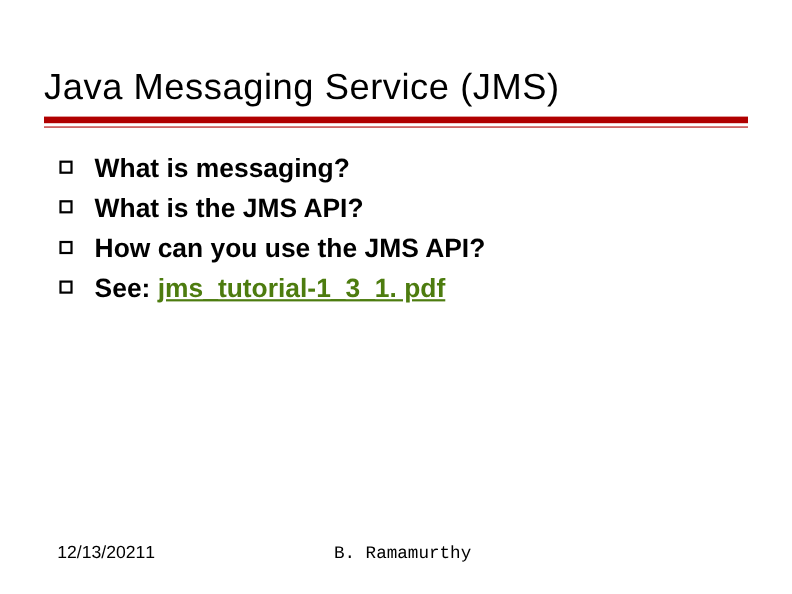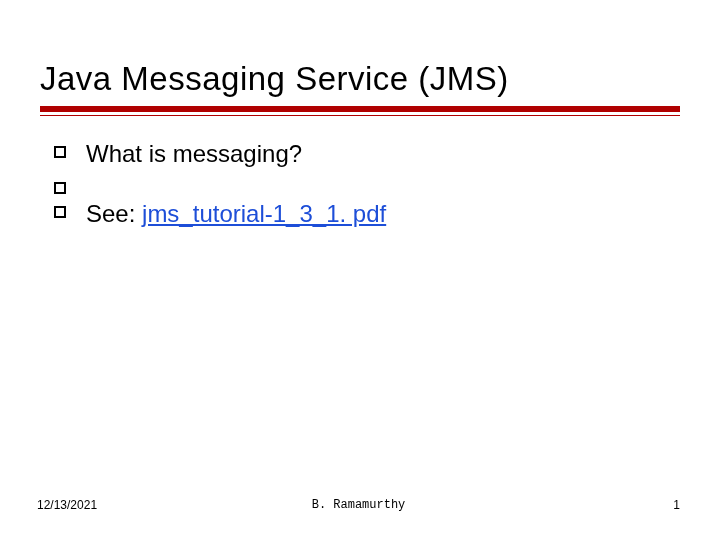--- a/index.html
+++ b/index.html
@@ -40,34 +40,33 @@
     width: 12px;
     height: 12px;
     border: 2px solid #000;
     margin-top: 8px;
     margin-right: 20px;
     flex: 0 0 auto;
   }
   .item-text {
     font-size: 24px;
     line-height: 1.35;
-    font-weight: 400;
+    font-weight: 700;
   }
   .link {
     text-decoration: underline;
-    color: #1d4ed8;
+    color: #4d7c0f;
   }
   .footer {
     position: absolute;
     bottom: 28px;
-    left: 37px;
+    left: 52px;
     right: 40px;
     display: flex;
-    justify-content: space-between;
-    font-size: 12px;
+    font-size: 16px;
     color: #000;
   }
   .footer .center { position: absolute; left: 0; right: 0; text-align: center; font-family: Liberation Mono, monospace; }
   .footer .left { position: relative; z-index: 1; }
   .footer .right { position: relative; z-index: 1; }
 </style>
 </head>
 <body>
 
 <div class="slide">
@@ -78,22 +77,27 @@
 
   <div class="content">
 
     <div class="item">
       <span class="bullet"></span>
       <span class="item-text">What is messaging?</span>
     </div>
 
     <div class="item">
       <span class="bullet"></span>
+      <span class="item-text">What is the JMS API?</span>
     </div>
 
+    <div class="item">
+      <span class="bullet"></span>
+      <span class="item-text">How can you use the JMS API?</span>
+    </div>
 
 
     <div class="item">
       <span class="bullet"></span>
       <span class="item-text">
         <span>See: </span><span class="link">jms_tutorial-1_3_1. pdf</span>
       </span>
     </div>
 
   </div>

